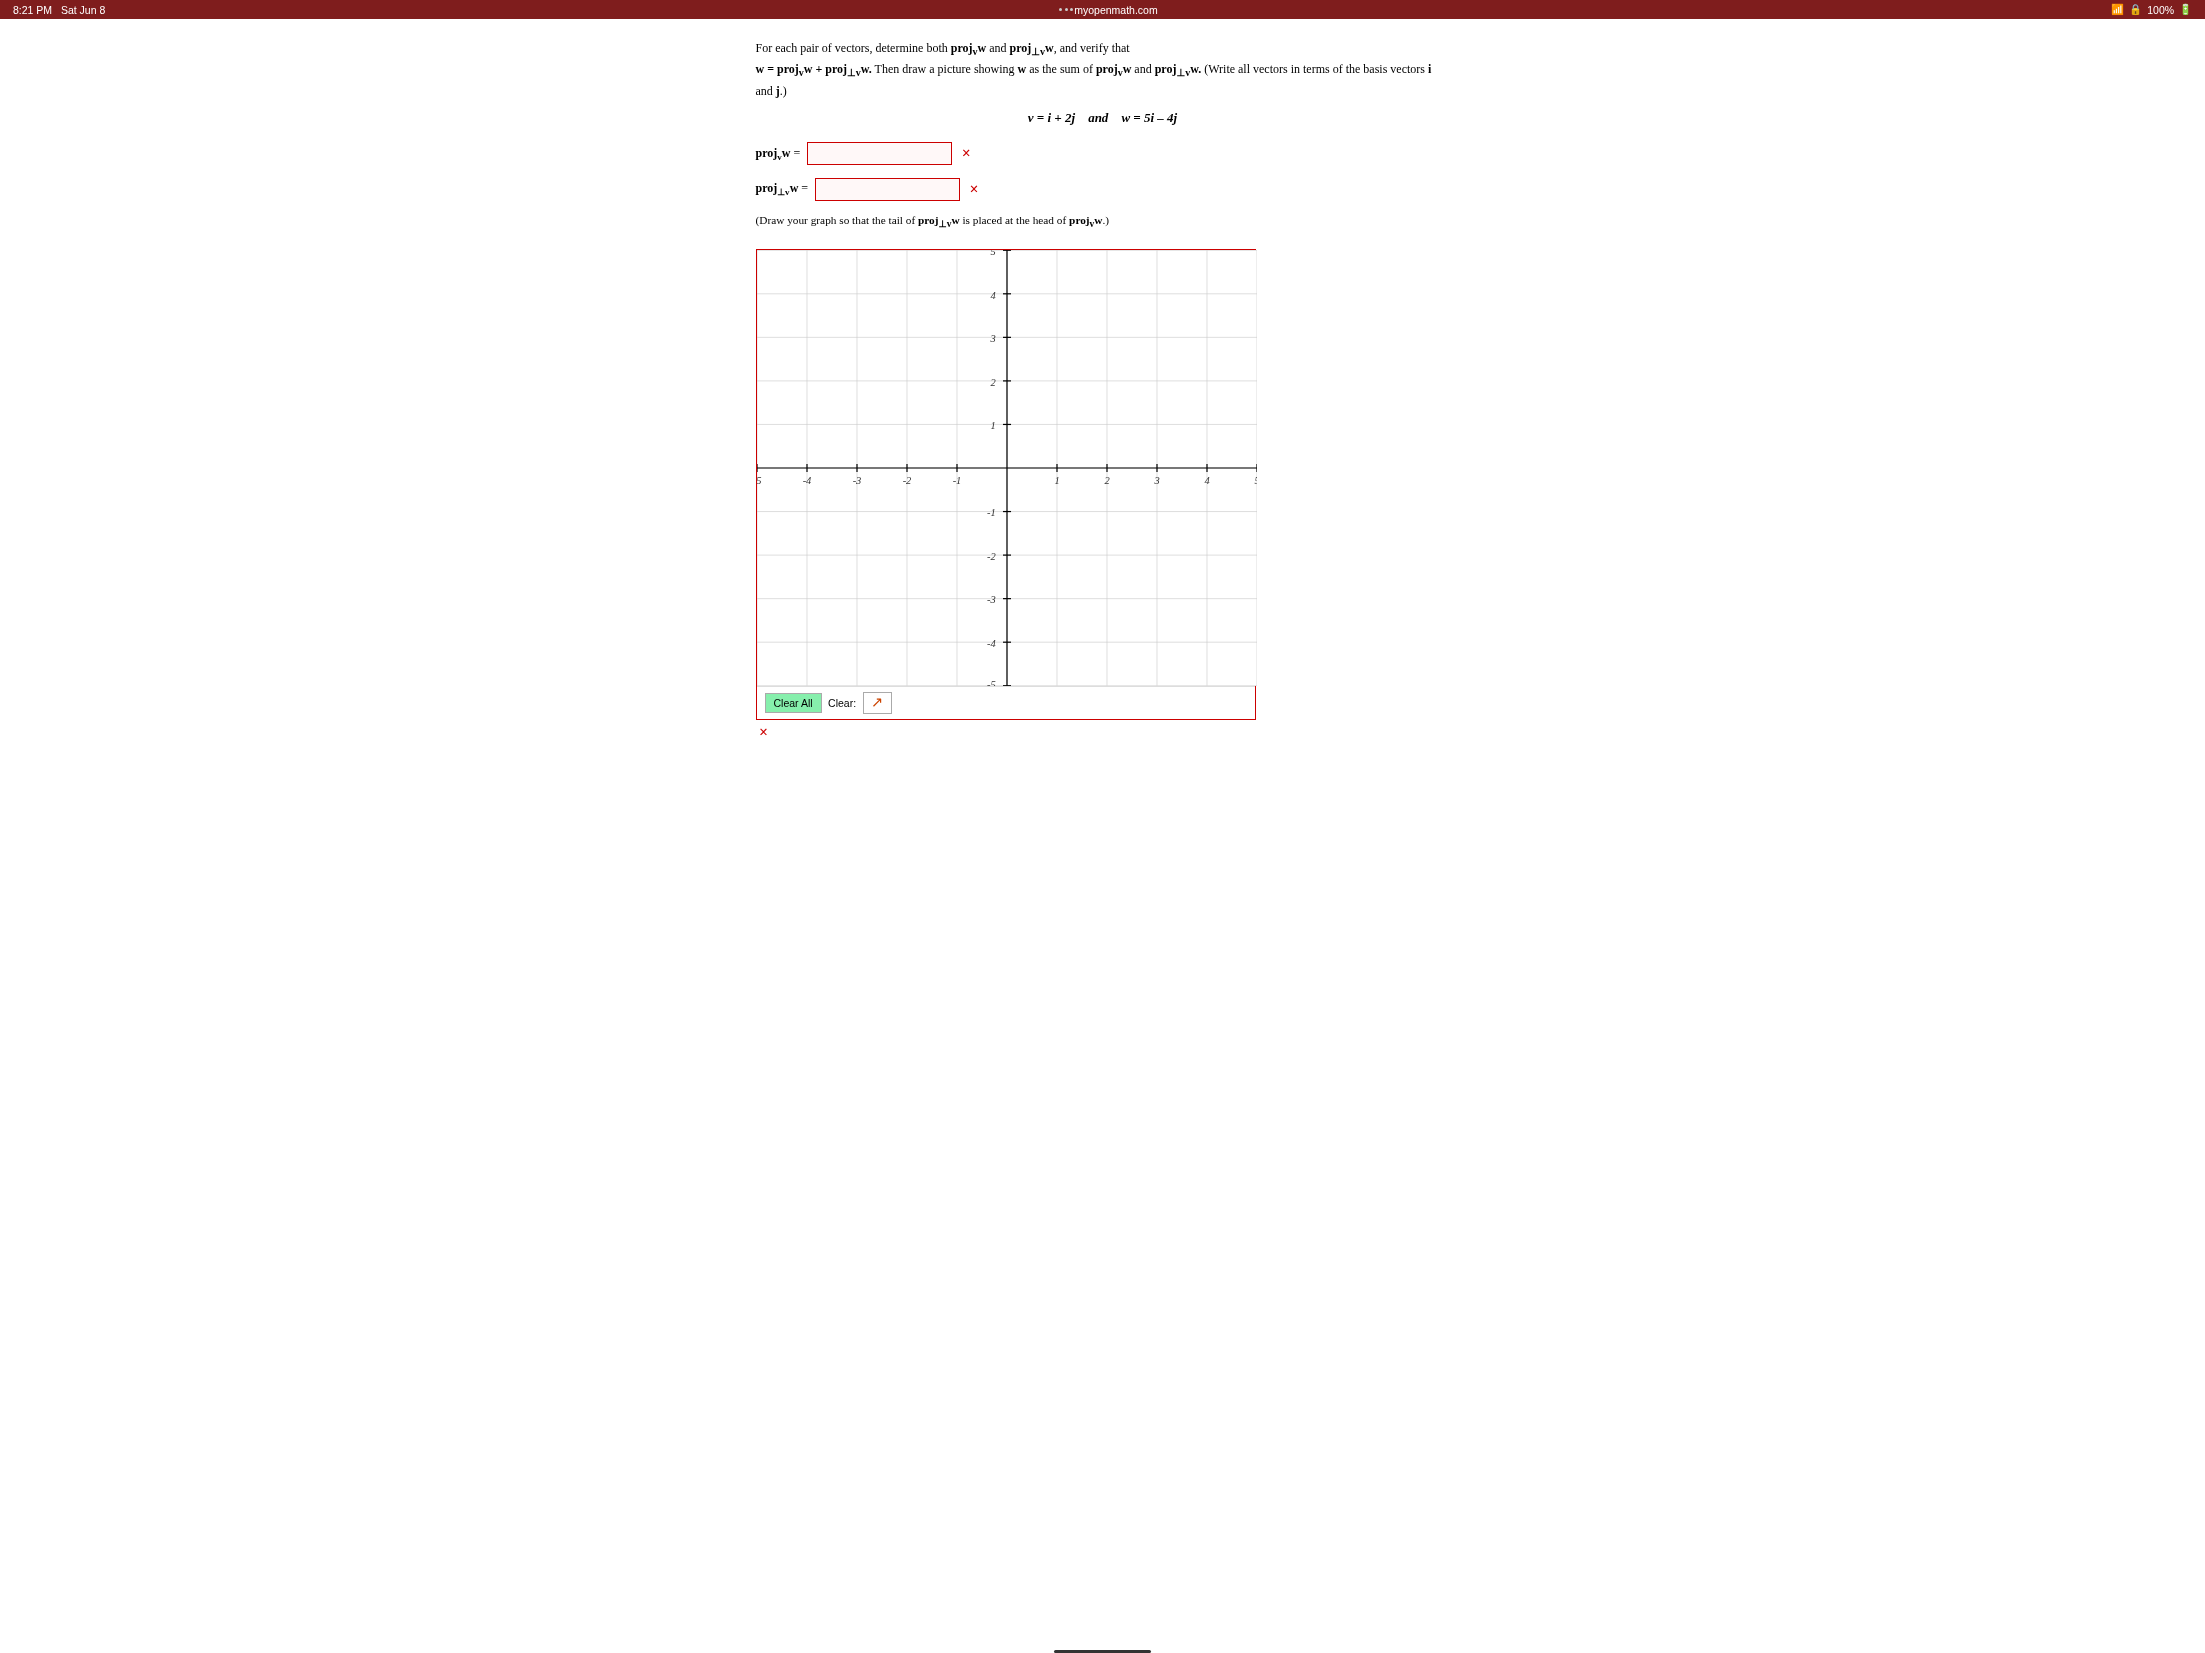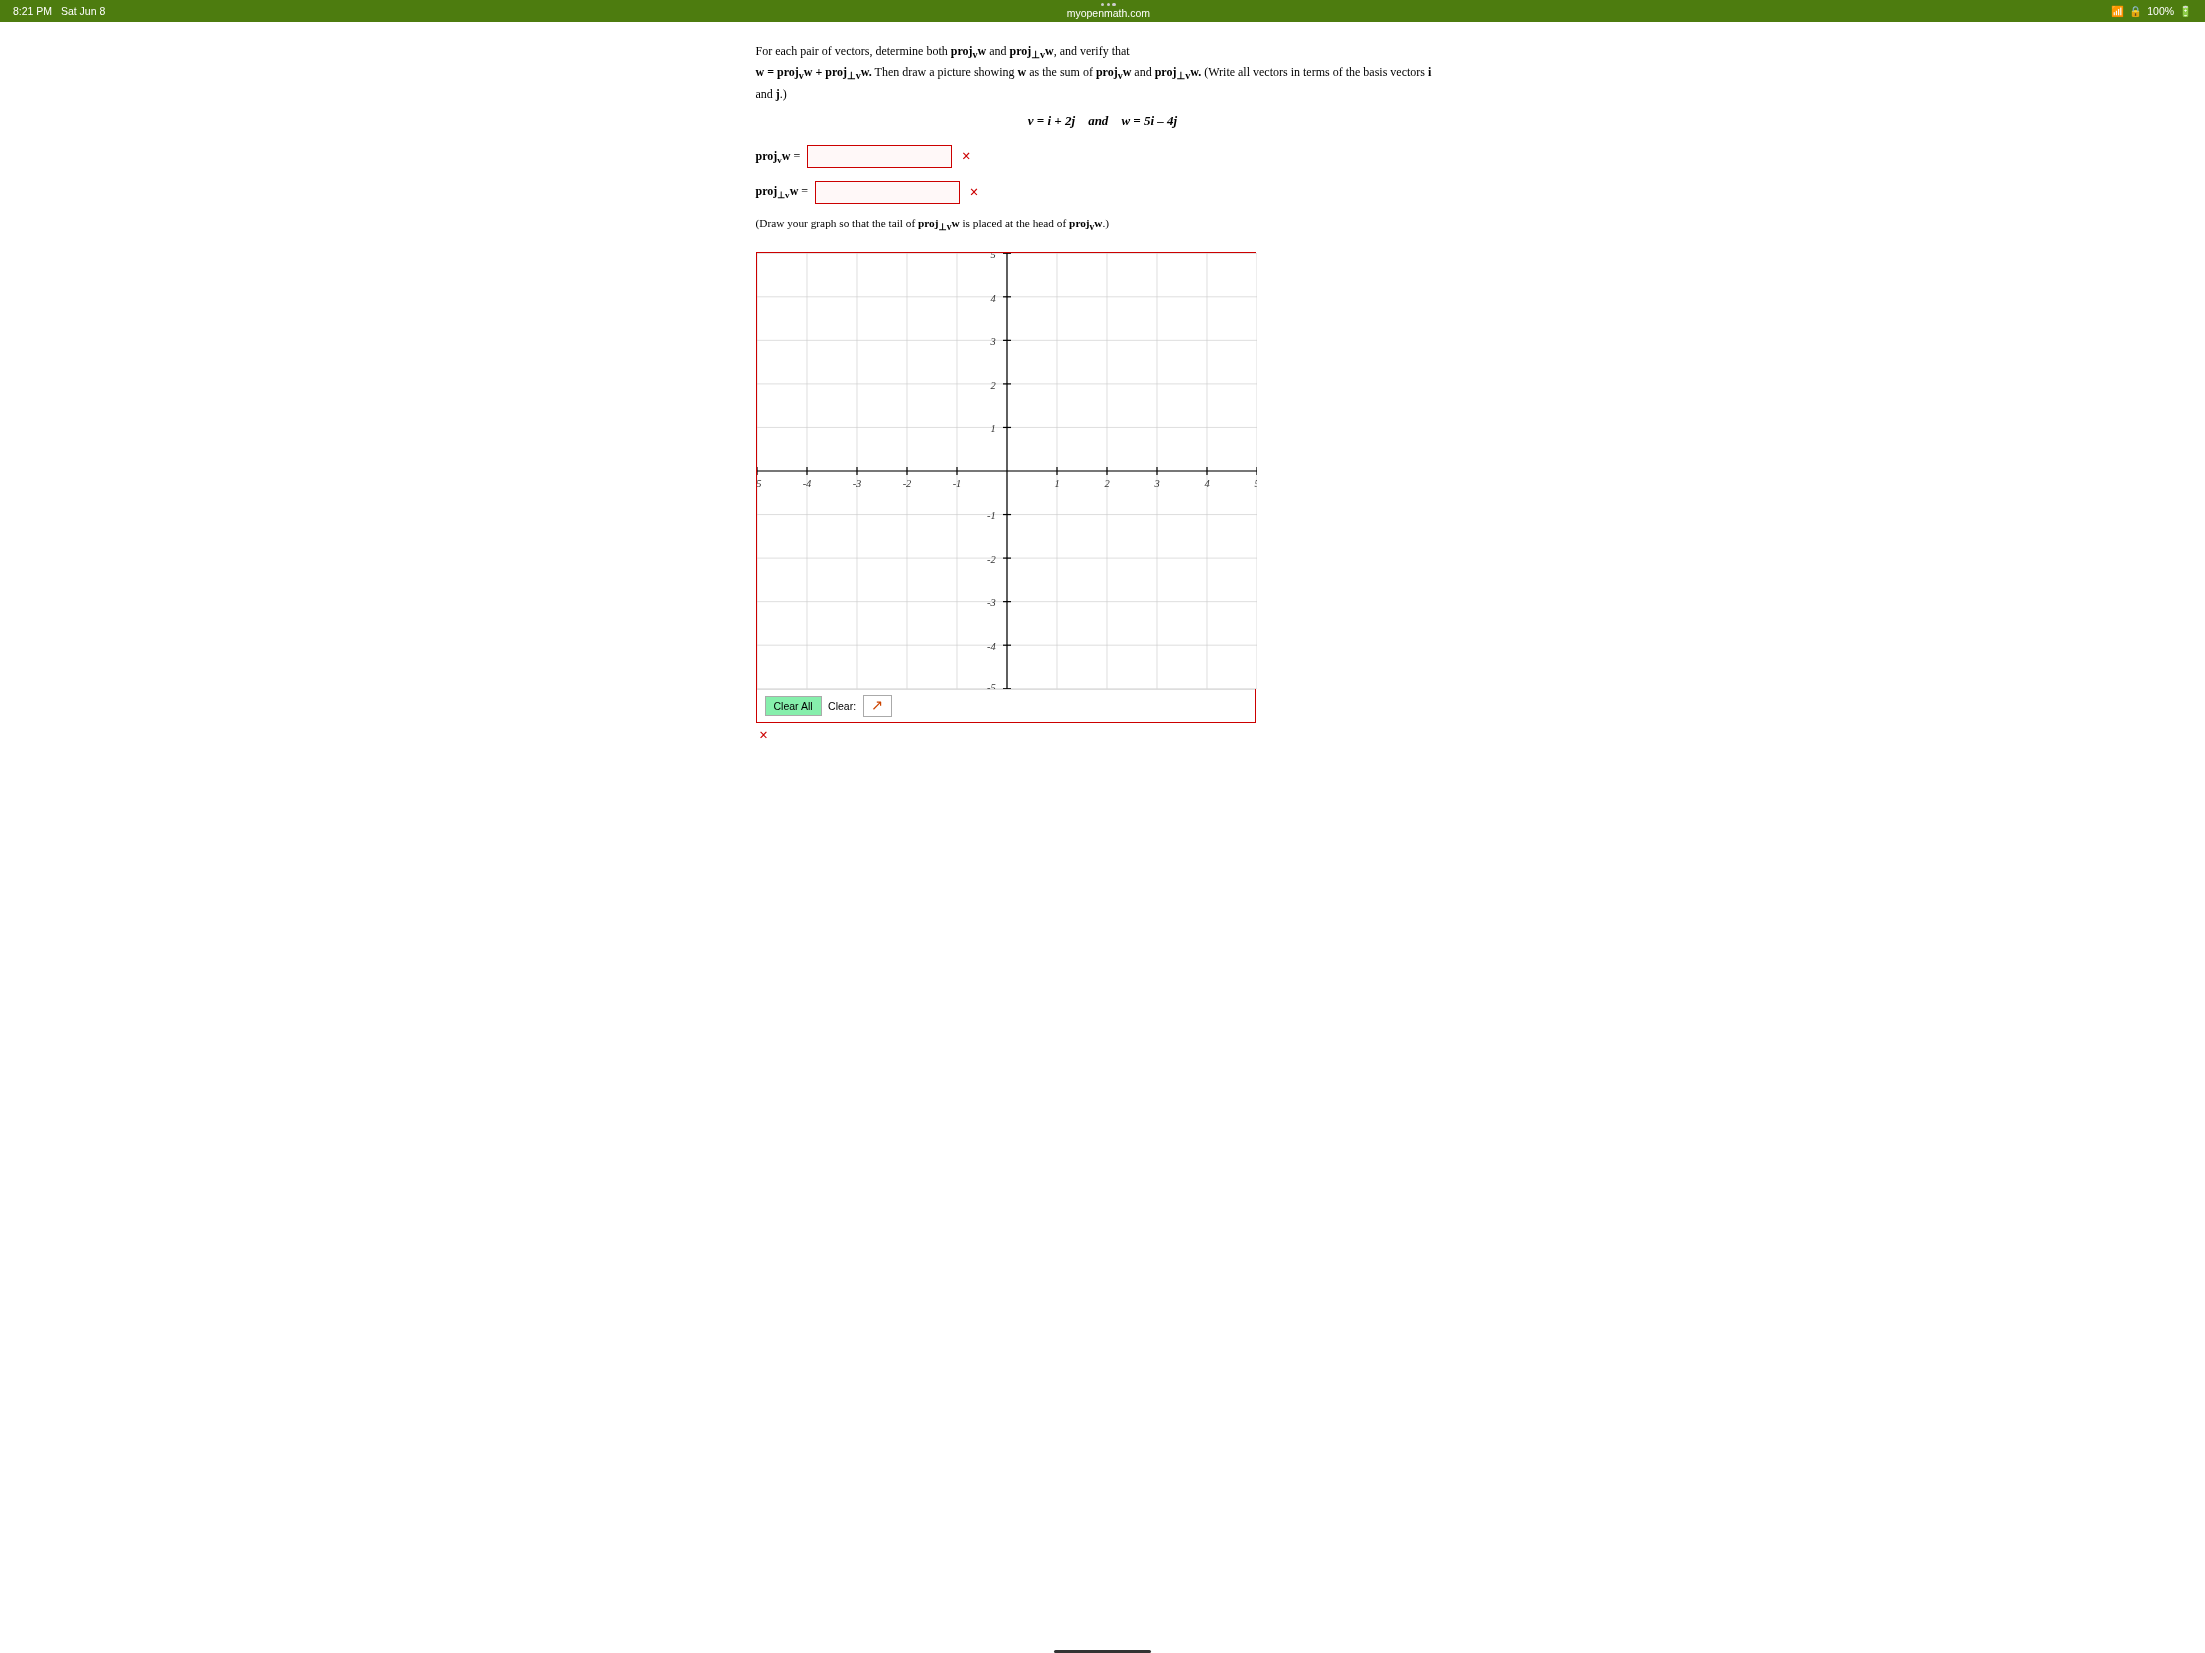--- a/index.html
+++ b/index.html
@@ -5,32 +5,32 @@
     * { box-sizing: border-box; margin: 0; padding: 0; }
     body {
       font-family: Georgia, 'Times New Roman', serif;
       background: #fff;
       color: #000;
       font-size: 12px;
     }
 
     
     .status-bar {
-      background: #4d7c0f;
+      background: #7f1d1d;
       color: #fff;
       display: flex;
       justify-content: space-between;
       align-items: center;
       padding: 3.2px 13px;
       font-size: 10.5px;
       font-family: -apple-system, sans-serif;
     }
     .status-bar-center {
       display: flex;
-      flex-direction: column;
+      flex-direction: row;
       align-items: center;
       gap: 0.8px;
     }
     .status-bar-dots {
       display: flex; gap: 2.4px;
     }
     .status-bar-dots span {
       width: 3.2px; height: 3.2px; background: #ccc; border-radius: 50%; display: inline-block;
     }
     .status-bar-right {

